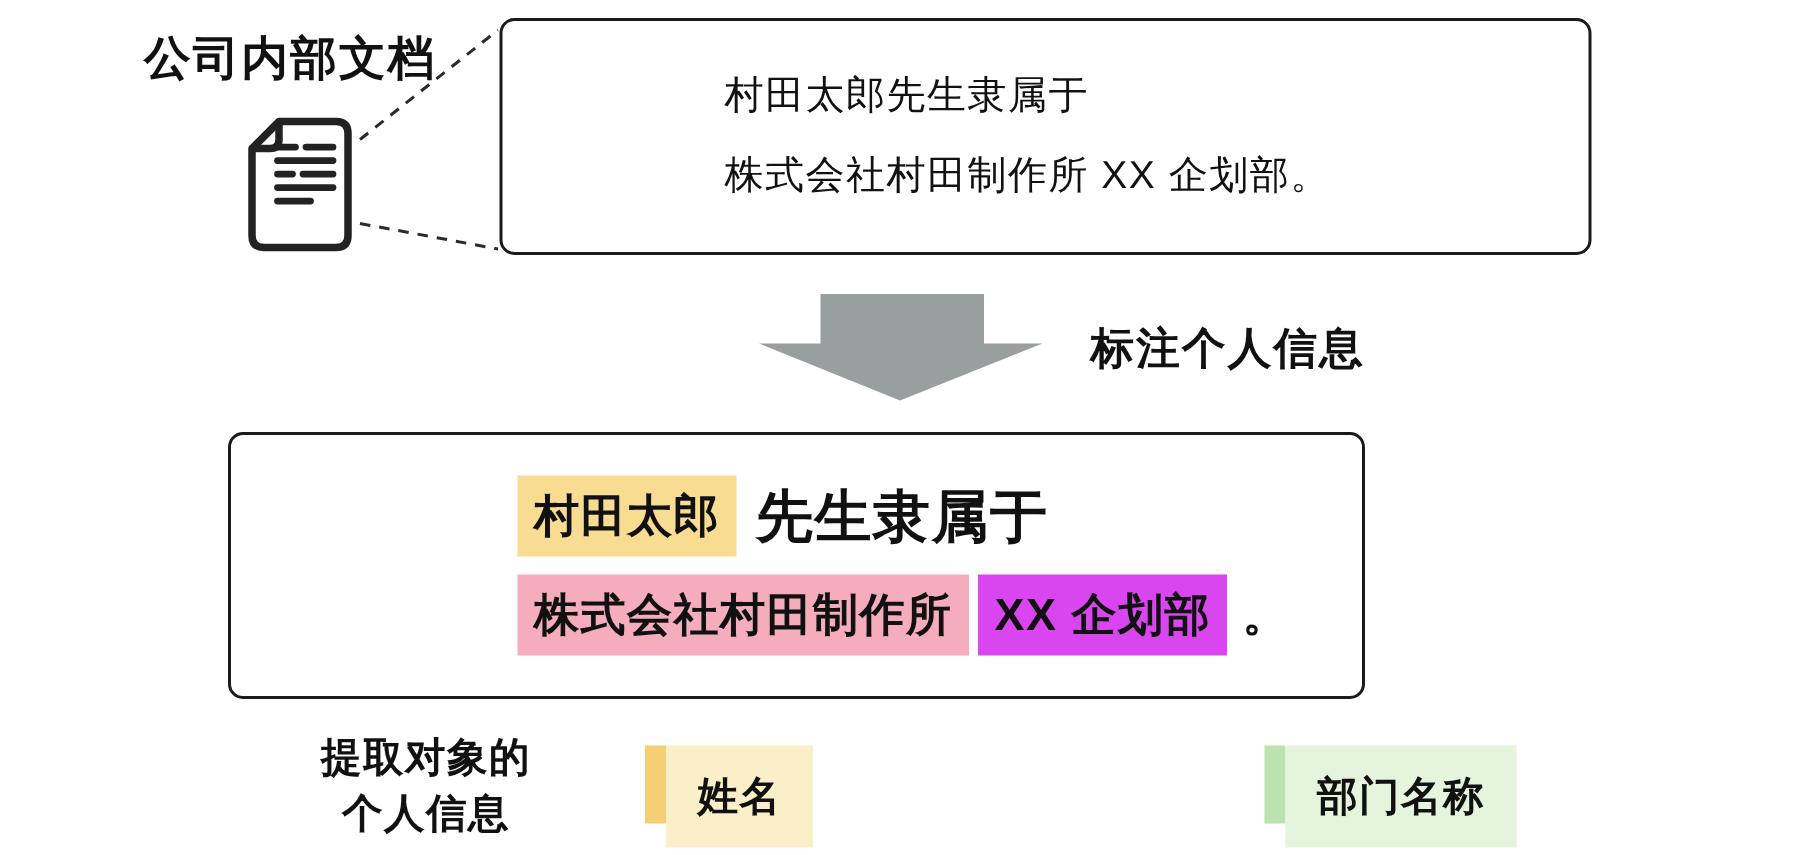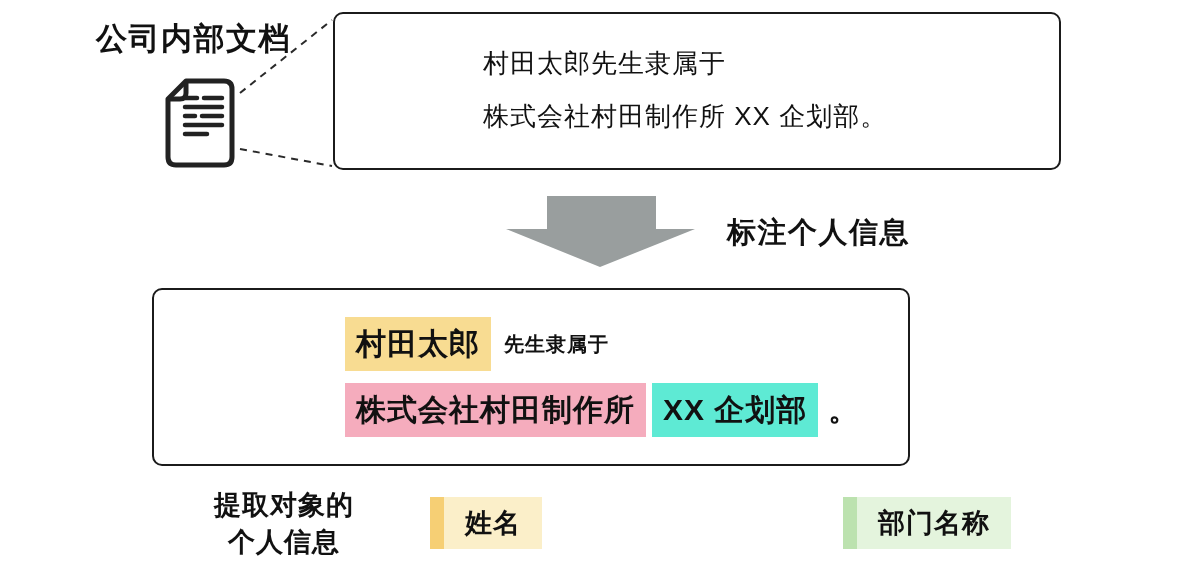--- a/index.html
+++ b/index.html
@@ -15,30 +15,30 @@
 
   
   .diagram-box { position:absolute; background:#fff; border:2.5px solid #1b1b1b; border-radius:10px; box-sizing:border-box; }
   .top-box { left:333px; top:12px; width:728px; height:158px; padding:23px 20px 0 148px; font-size:26px; line-height:53px; letter-spacing:1px; }
   .top-box .boxline { white-space:nowrap; }
 
   .anno-box { left:152px; top:288px; width:758px; height:178px; padding:27px 0 0 191px; }
   .anno-row { display:flex; align-items:center; white-space:nowrap; }
   .anno-row + .anno-row { margin-top:12px; }
   .chip { display:inline-flex; align-items:center; height:54px; padding:0 11px; font-size:30px; font-weight:bold; letter-spacing:1px; }
-  .plain-bold { font-size:20px; font-weight:bold; letter-spacing:1px; margin-left:13px; }
+  .plain-bold { font-size:38px; font-weight:bold; letter-spacing:1px; margin-left:13px; }
   .chip + .chip { margin-left:6px; }
   .period { font-size:30px; font-weight:bold; margin-left:10px; }
 
   
   .arrow-label { position:absolute; left:727px; top:213px; font-size:29px; font-weight:bold; letter-spacing:1.5px; white-space:nowrap; }
 
   
   .legend-title { position:absolute; left:196px; top:487px; width:176px; text-align:center; font-size:27px; font-weight:bold; line-height:37px; letter-spacing:1px; }
-  .legend-item { position:absolute; top:497px; height:52px; display:flex; align-items:stretch; }
+  .legend-item { position:absolute; top:497px; height:68px; display:flex; align-items:stretch; }
   .legend-strip { width:14px; height:52px; }
   .legend-label { display:flex; align-items:center; padding:0 21px; font-size:27px; font-weight:bold; letter-spacing:1px; white-space:nowrap; }
   .legend-item-name    { left:430px; }
   .legend-item-company { left:617px; }
   .legend-item-dept    { left:843px; }
 </style>
 </head>
 <body>
 
 <div class="canvas">
@@ -72,21 +72,21 @@
 
   <div class="arrow-label">标注个人信息</div>
 
   <div class="diagram-box anno-box">
     <div class="anno-row">
       <span class="chip" style="background-color: rgb(248, 220, 146);">村田太郎</span>
       <span class="plain-bold">先生隶属于</span>
     </div>
     <div class="anno-row">
       <span class="chip" style="background-color: rgb(245, 172, 189);">株式会社村田制作所</span>
-      <span class="chip" style="background-color: #5eead4;">XX 企划部</span>
+      <span class="chip" style="background-color: #d946ef;">XX 企划部</span>
       <span class="period">。</span>
     </div>
   </div>
 
   <div class="legend-title">
     <div>提取对象的</div>
     <div>个人信息</div>
   </div>
 
   <div class="legend-item legend-item-name">

